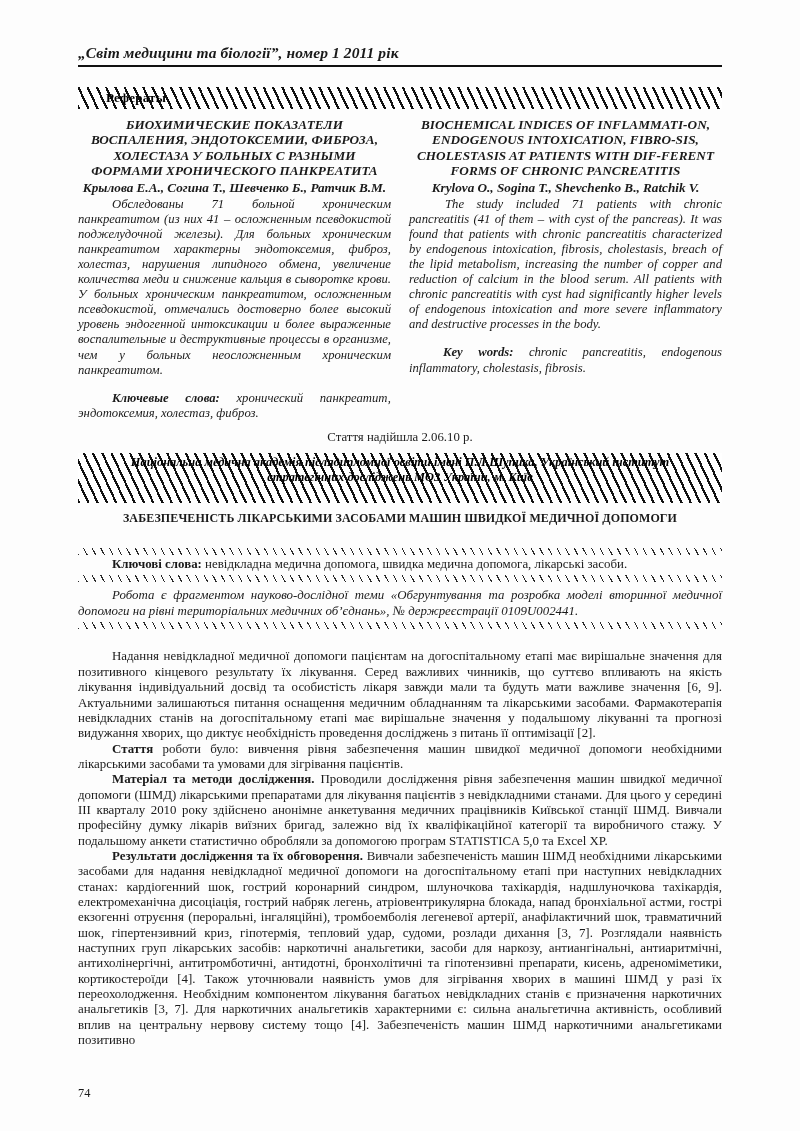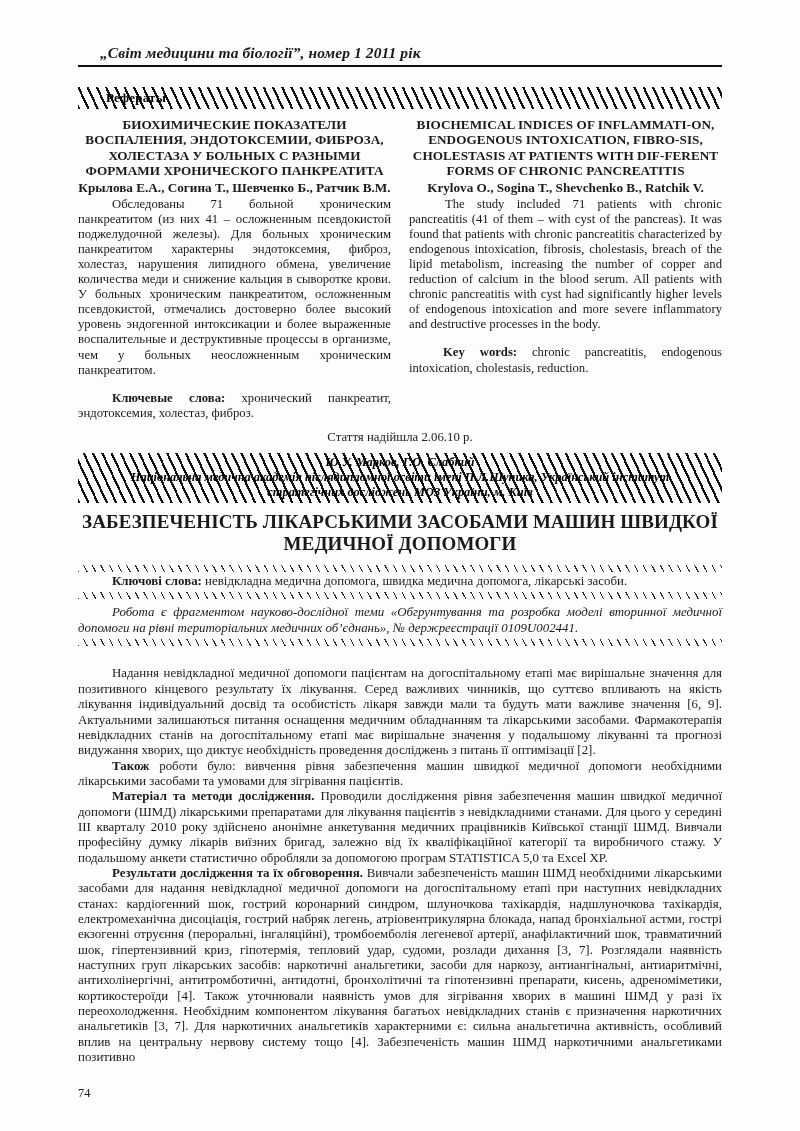--- a/index.html
+++ b/index.html
@@ -30,21 +30,20 @@
   }
 
   
   .runhead {
     font-family: "Liberation Serif", "DejaVu Serif", serif;
     font-style: italic;
     font-weight: bold;
     font-size: 15.5px;
     letter-spacing: .1px;
     padding-bottom: 3px;
-    margin-left: 22px;
   }
   .runrule {
     border-bottom: 2.2px solid #111;
     margin-bottom: 2px;
   }
 
   
   .hatch {
     position: relative;
     overflow: hidden;
@@ -84,20 +83,21 @@
     font-weight: bold;
     font-size: 12.4px;
     line-height: 15.2px;
   }
 
   
   .cols {
     display: flex;
     gap: 18px;
     margin-top: 2px;
+    font-style: italic;
   }
   .col { width: 313px; }
 
   .art-title {
     text-align: center;
     font-weight: bold;
     font-size: 13.2px;
     line-height: 15.4px;
     letter-spacing: .05px;
   }
@@ -135,24 +135,24 @@
   .udc {
     font-weight: bold;
     font-size: 12.8px;
     margin-top: 26px;
   }
 
   
   .main-title {
     text-align: center;
     font-weight: bold;
-    font-size: 19px;
+    font-size: 12px;
     letter-spacing: .1px;
     margin-top: 8px;
-    margin-bottom: 10px;
+    margin-bottom: 22px;
   }
   .dotrule {
     height: 7px;
     background-image: repeating-linear-gradient(
         62deg,
         #2a2a2a 0px, #2a2a2a 1.05px,
         rgba(255,255,255,0) 1.05px, rgba(255,255,255,0) 7.6px);
     margin: 3px 0 2px 0;
   }
   .para {
@@ -198,46 +198,45 @@
         <div class="art-title">БИОХИМИЧЕСКИЕ ПОКАЗАТЕЛИ ВОСПАЛЕНИЯ, ЭНДОТОКСЕМИИ, ФИБРОЗА, ХОЛЕСТАЗА У БОЛЬНЫХ С РАЗНЫМИ ФОРМАМИ ХРОНИЧЕСКОГО ПАНКРЕАТИТА</div>
         <div class="art-authors">Крылова Е.А., Согина Т., Шевченко Б., Ратчик В.М.</div>
         <div class="abstract">Обследованы 71 больной хроническим панкреатитом (из них 41 – осложненным псевдокистой поджелудочной железы). Для больных хроническим панкреатитом характерны эндотоксемия, фиброз, холестаз, нарушения липидного обмена, увеличение количества меди и снижение кальция в сыворотке крови. У больных хроническим панкреатитом, осложненным псевдокистой, отмечались достоверно более высокий уровень эндогенной интоксикации и более выраженные воспалительные и деструктивные процессы в организме, чем у больных неосложненным хроническим панкреатитом.</div>
         <div class="kw"><b>Ключевые слова:</b> <span>хронический панкреатит, эндотоксемия, холестаз, фиброз.</span></div>
       </div>
 
       <div class="col">
         <div class="art-title">BIOCHEMICAL INDICES OF INFLAMMATI-ON, ENDOGENOUS INTOXICATION, FIBRO-SIS, CHOLESTASIS AT PATIENTS WITH DIF-FERENT FORMS OF CHRONIC PANCREATITIS</div>
         <div class="art-authors">Krylova O.,  Sogina T.,   Shevchenko B.,   Ratchik V.</div>
         <div class="abstract eng">The study included 71 patients with chronic pancreatitis (41 of them – with cyst of the pancreas). It was found that patients with chronic pancreatitis characterized by endogenous intoxication, fibrosis, cholestasis, breach of the lipid metabolism, increasing the number of copper and reduction of calcium in the blood serum. All patients with chronic pancreatitis with cyst had significantly higher levels of endogenous intoxication and more severe inflammatory and destructive processes in the body.</div>
-        <div class="kw"><b>Key words:</b> <span>chronic pancreatitis, endogenous intoxication, cholestasis, reduction.</span></div>
+        <div class="kw"><b>Key words:</b> <span>chronic pancreatitis, endogenous inflammatory, cholestasis, fibrosis.</span></div>
       </div>
 
     </div>
 
     <div class="submitted">Стаття надійшла 2.06.10 р.</div>
 
 
     <div class="hatch banner-authors">
-      <div class="hatch-text">Ю.У. Марков, Г.О. Слабкий</div>
       <div class="hatch-text">Національна медична академія післядипломної освіти імені П.Л.Шупика, Український інститут</div>
       <div class="hatch-text">стратегічних досліджень МОЗ України, м. Київ</div>
     </div>
 
     <div class="main-title">ЗАБЕЗПЕЧЕНІСТЬ ЛІКАРСЬКИМИ ЗАСОБАМИ МАШИН ШВИДКОЇ МЕДИЧНОЇ ДОПОМОГИ</div>
 
     <div class="dotrule"></div>
     <div class="para"><b>Ключові слова:</b> <span>невідкладна медична допомога, швидка медична допомога, лікарські засоби.</span></div>
     <div class="dotrule"></div>
 
     <div class="para italic" style="margin-top:6px;">Робота є фрагментом науково-дослідної теми «Обгрунтування та розробка моделі вторинної медичної допомоги на рівні територіальних медичних об’єднань», № держреєстрації 0109U002441.</div>
     <div class="dotrule"></div>
 
     <div class="body-block">
       <div class="para"><b></b><span>Надання невідкладної медичної допомоги пацієнтам на догоспітальному етапі має вирішальне значення для позитивного кінцевого результату їх лікування. Серед важливих чинників, що суттєво впливають на якість лікування індивідуальний досвід та особистість лікаря завжди мали та будуть мати важливе значення [6, 9]. Актуальними залишаються питання оснащення медичним обладнанням та лікарськими засобами. Фармакотерапія невідкладних станів на догоспітальному етапі має вирішальне значення у подальшому лікуванні та прогнозі видужання хворих, що диктує необхідність проведення досліджень з питань її оптимізації [2].</span></div>
-      <div class="para"><b>Також</b><span> роботи було: вивчення рівня забезпечення машин швидкої медичної допомоги необхідними лікарськими засобами та умовами для зігрівання пацієнтів.</span></div>
+      <div class="para"><b>Стаття</b><span> роботи було: вивчення рівня забезпечення машин швидкої медичної допомоги необхідними лікарськими засобами та умовами для зігрівання пацієнтів.</span></div>
       <div class="para"><b>Матеріал та методи дослідження.</b><span> Проводили дослідження рівня забезпечення машин швидкої медичної допомоги (ШМД) лікарськими препаратами для лікування пацієнтів з невідкладними станами. Для цього у середині ІІІ кварталу 2010 року здійснено анонімне анкетування медичних працівників Київської станції ШМД. Вивчали професійну думку лікарів виїзних бригад, залежно від їх кваліфікаційної категорії та виробничого стажу. У подальшому анкети статистично обробляли за допомогою програм STATISTICA 5,0 та Excel XP.</span></div>
       <div class="para"><b>Результати дослідження та їх обговорення.</b><span> Вивчали забезпеченість машин ШМД необхідними лікарськими засобами для надання невідкладної медичної допомоги на догоспітальному етапі при наступних невідкладних станах: кардіогенний шок, гострий коронарний синдром, шлуночкова тахікардія, надшлуночкова тахікардія, електромеханічна дисоціація, гострий набряк легень, атріовентрикулярна блокада, напад бронхіальної астми, гострі екзогенні отруєння (пероральні, інгаляційні), тромбоемболія легеневої артерії, анафілактичний шок, травматичний шок, гіпертензивний криз, гіпотермія, тепловий удар, судоми, розлади дихання [3, 7]. Розглядали наявність наступних груп  лікарських засобів: наркотичні анальгетики, засоби для наркозу, антиангінальні, антиаритмічні, антихолінергічні, антитромботичні, антидотні, бронхолітичні та гіпотензивні препарати, кисень, адреноміметики, кортикостероїди [4]. Також уточнювали наявність умов для зігрівання хворих в машині ШМД у разі їх переохолодження. Необхідним компонентом лікування багатьох невідкладних станів є призначення наркотичних анальгетиків [3, 7]. Для наркотичних анальгетиків характерними є: сильна анальгетична активність, особливий вплив на центральну нервову систему тощо [4]. Забезпеченість машин ШМД наркотичними анальгетиками позитивно</span></div>
     </div>
 
   </div>
 
   <div class="pageno">74</div>
 
 </div>
 

